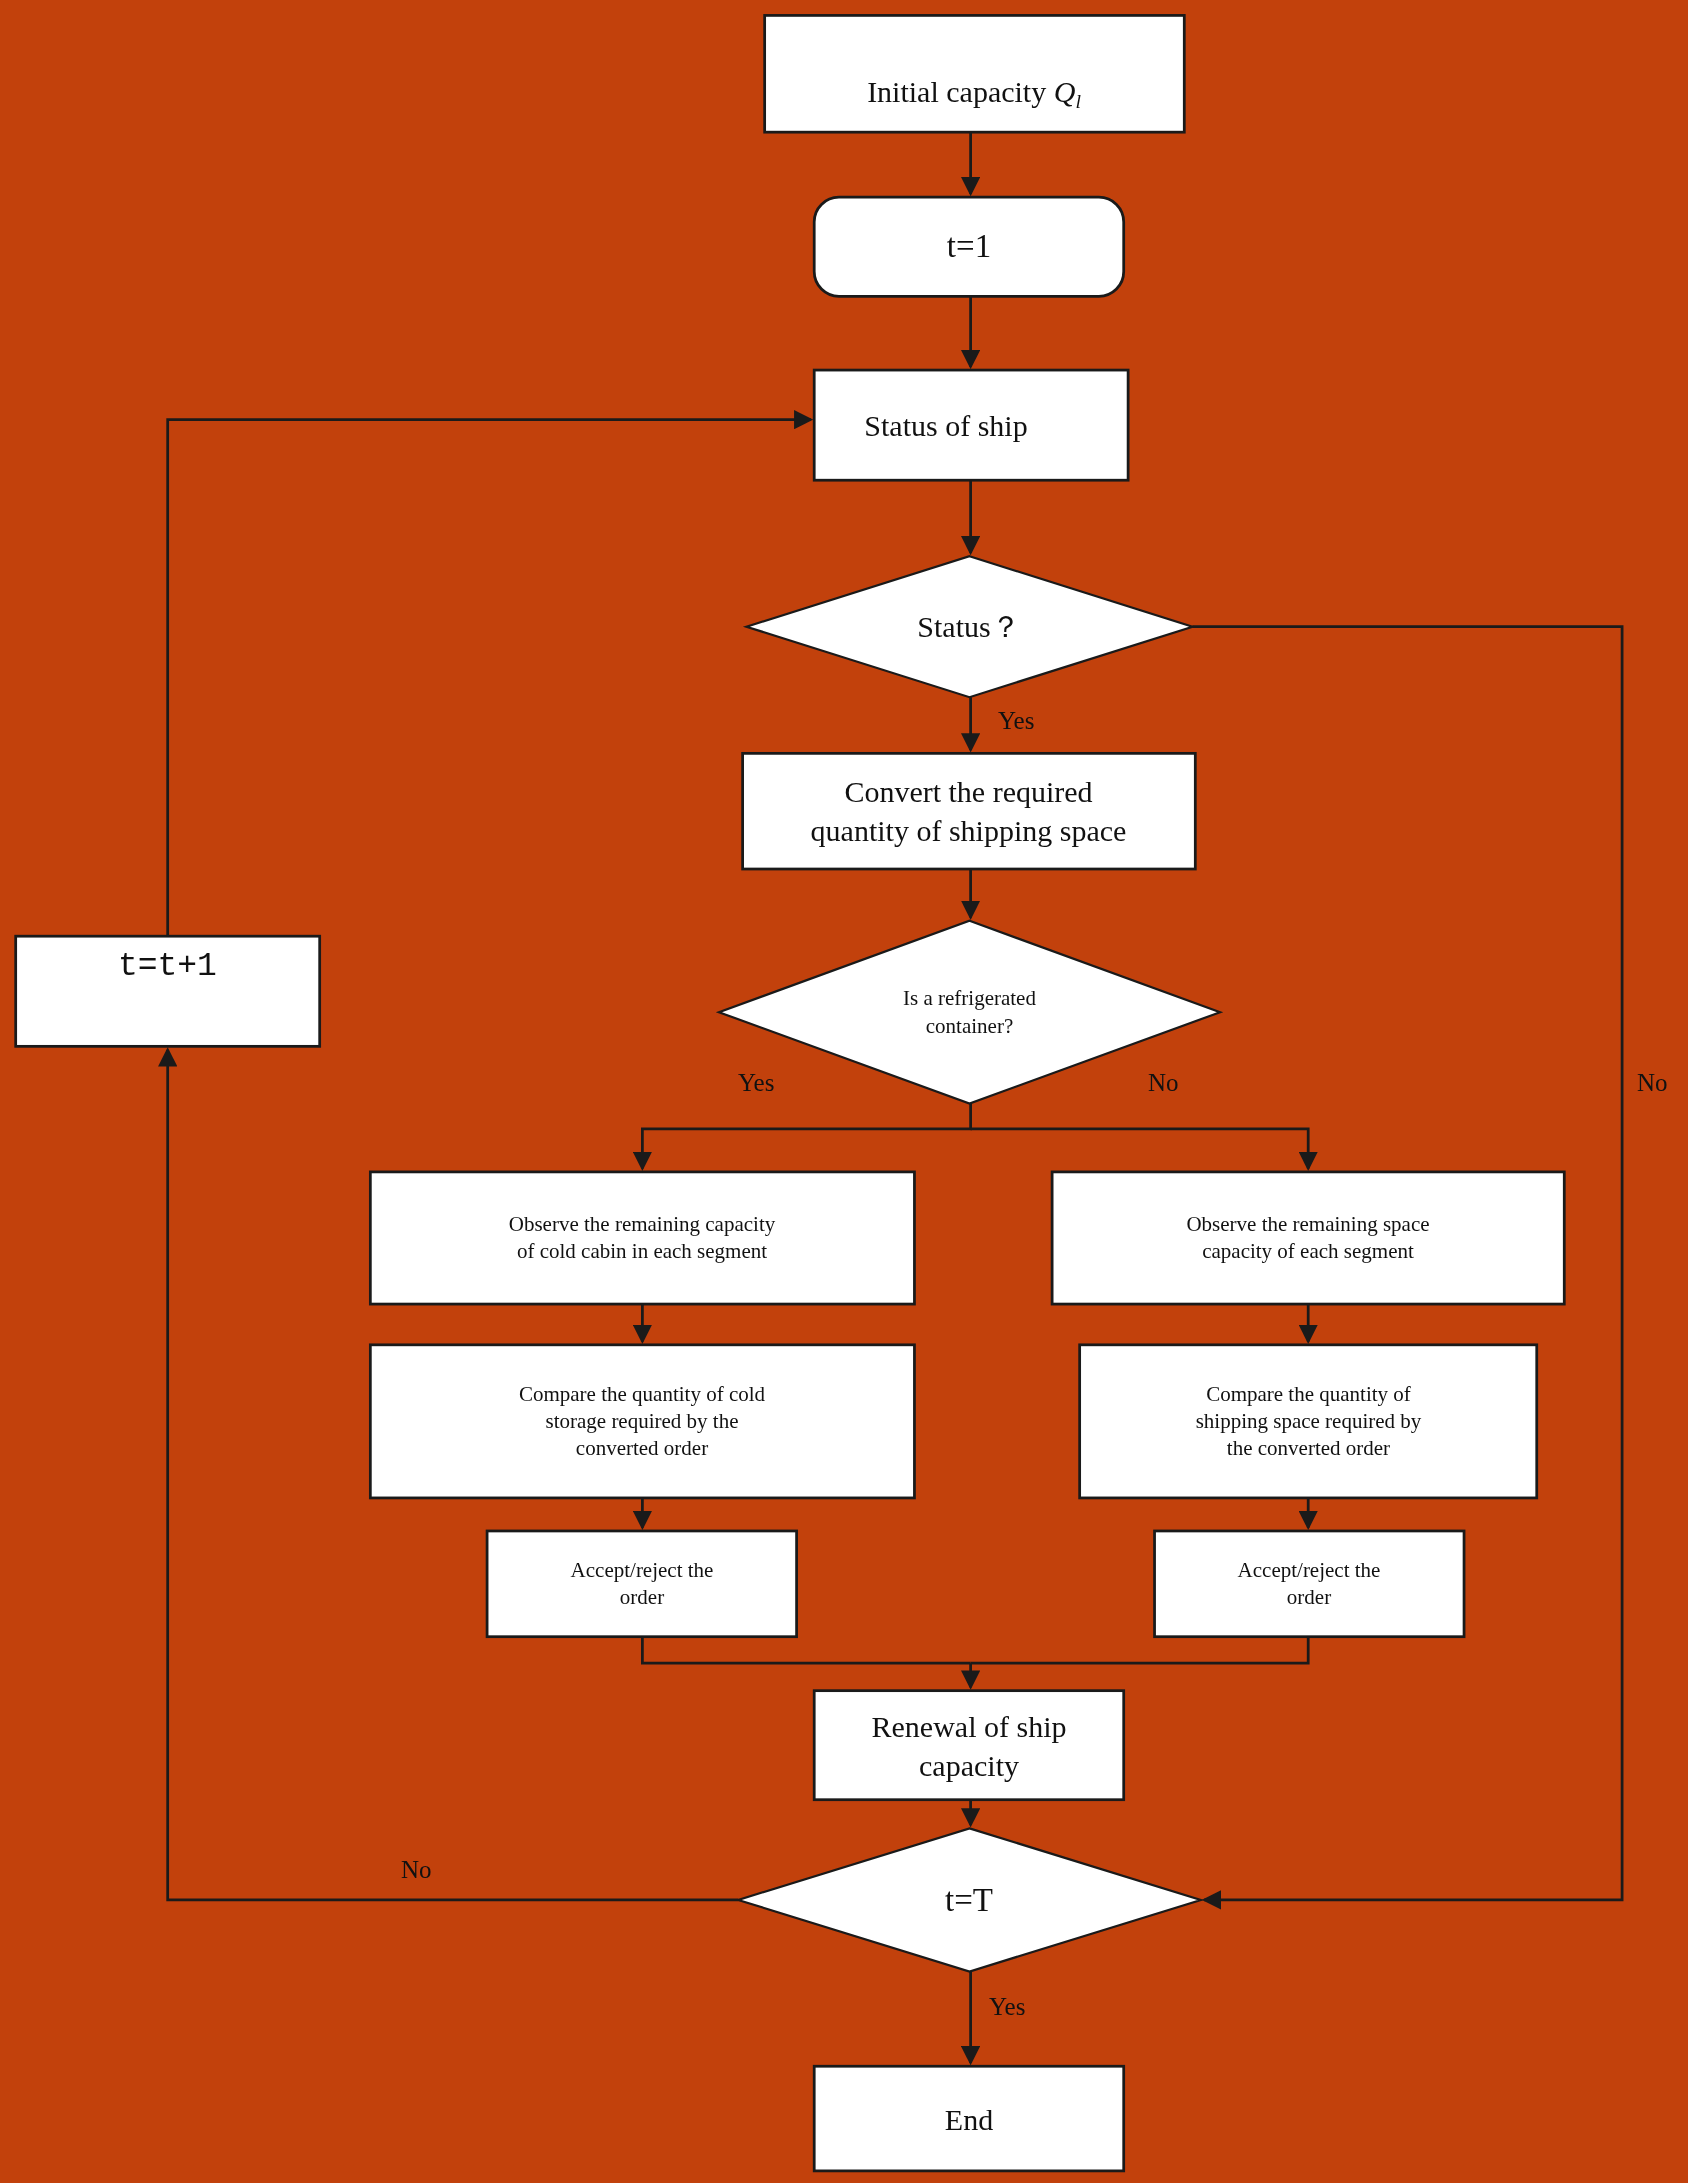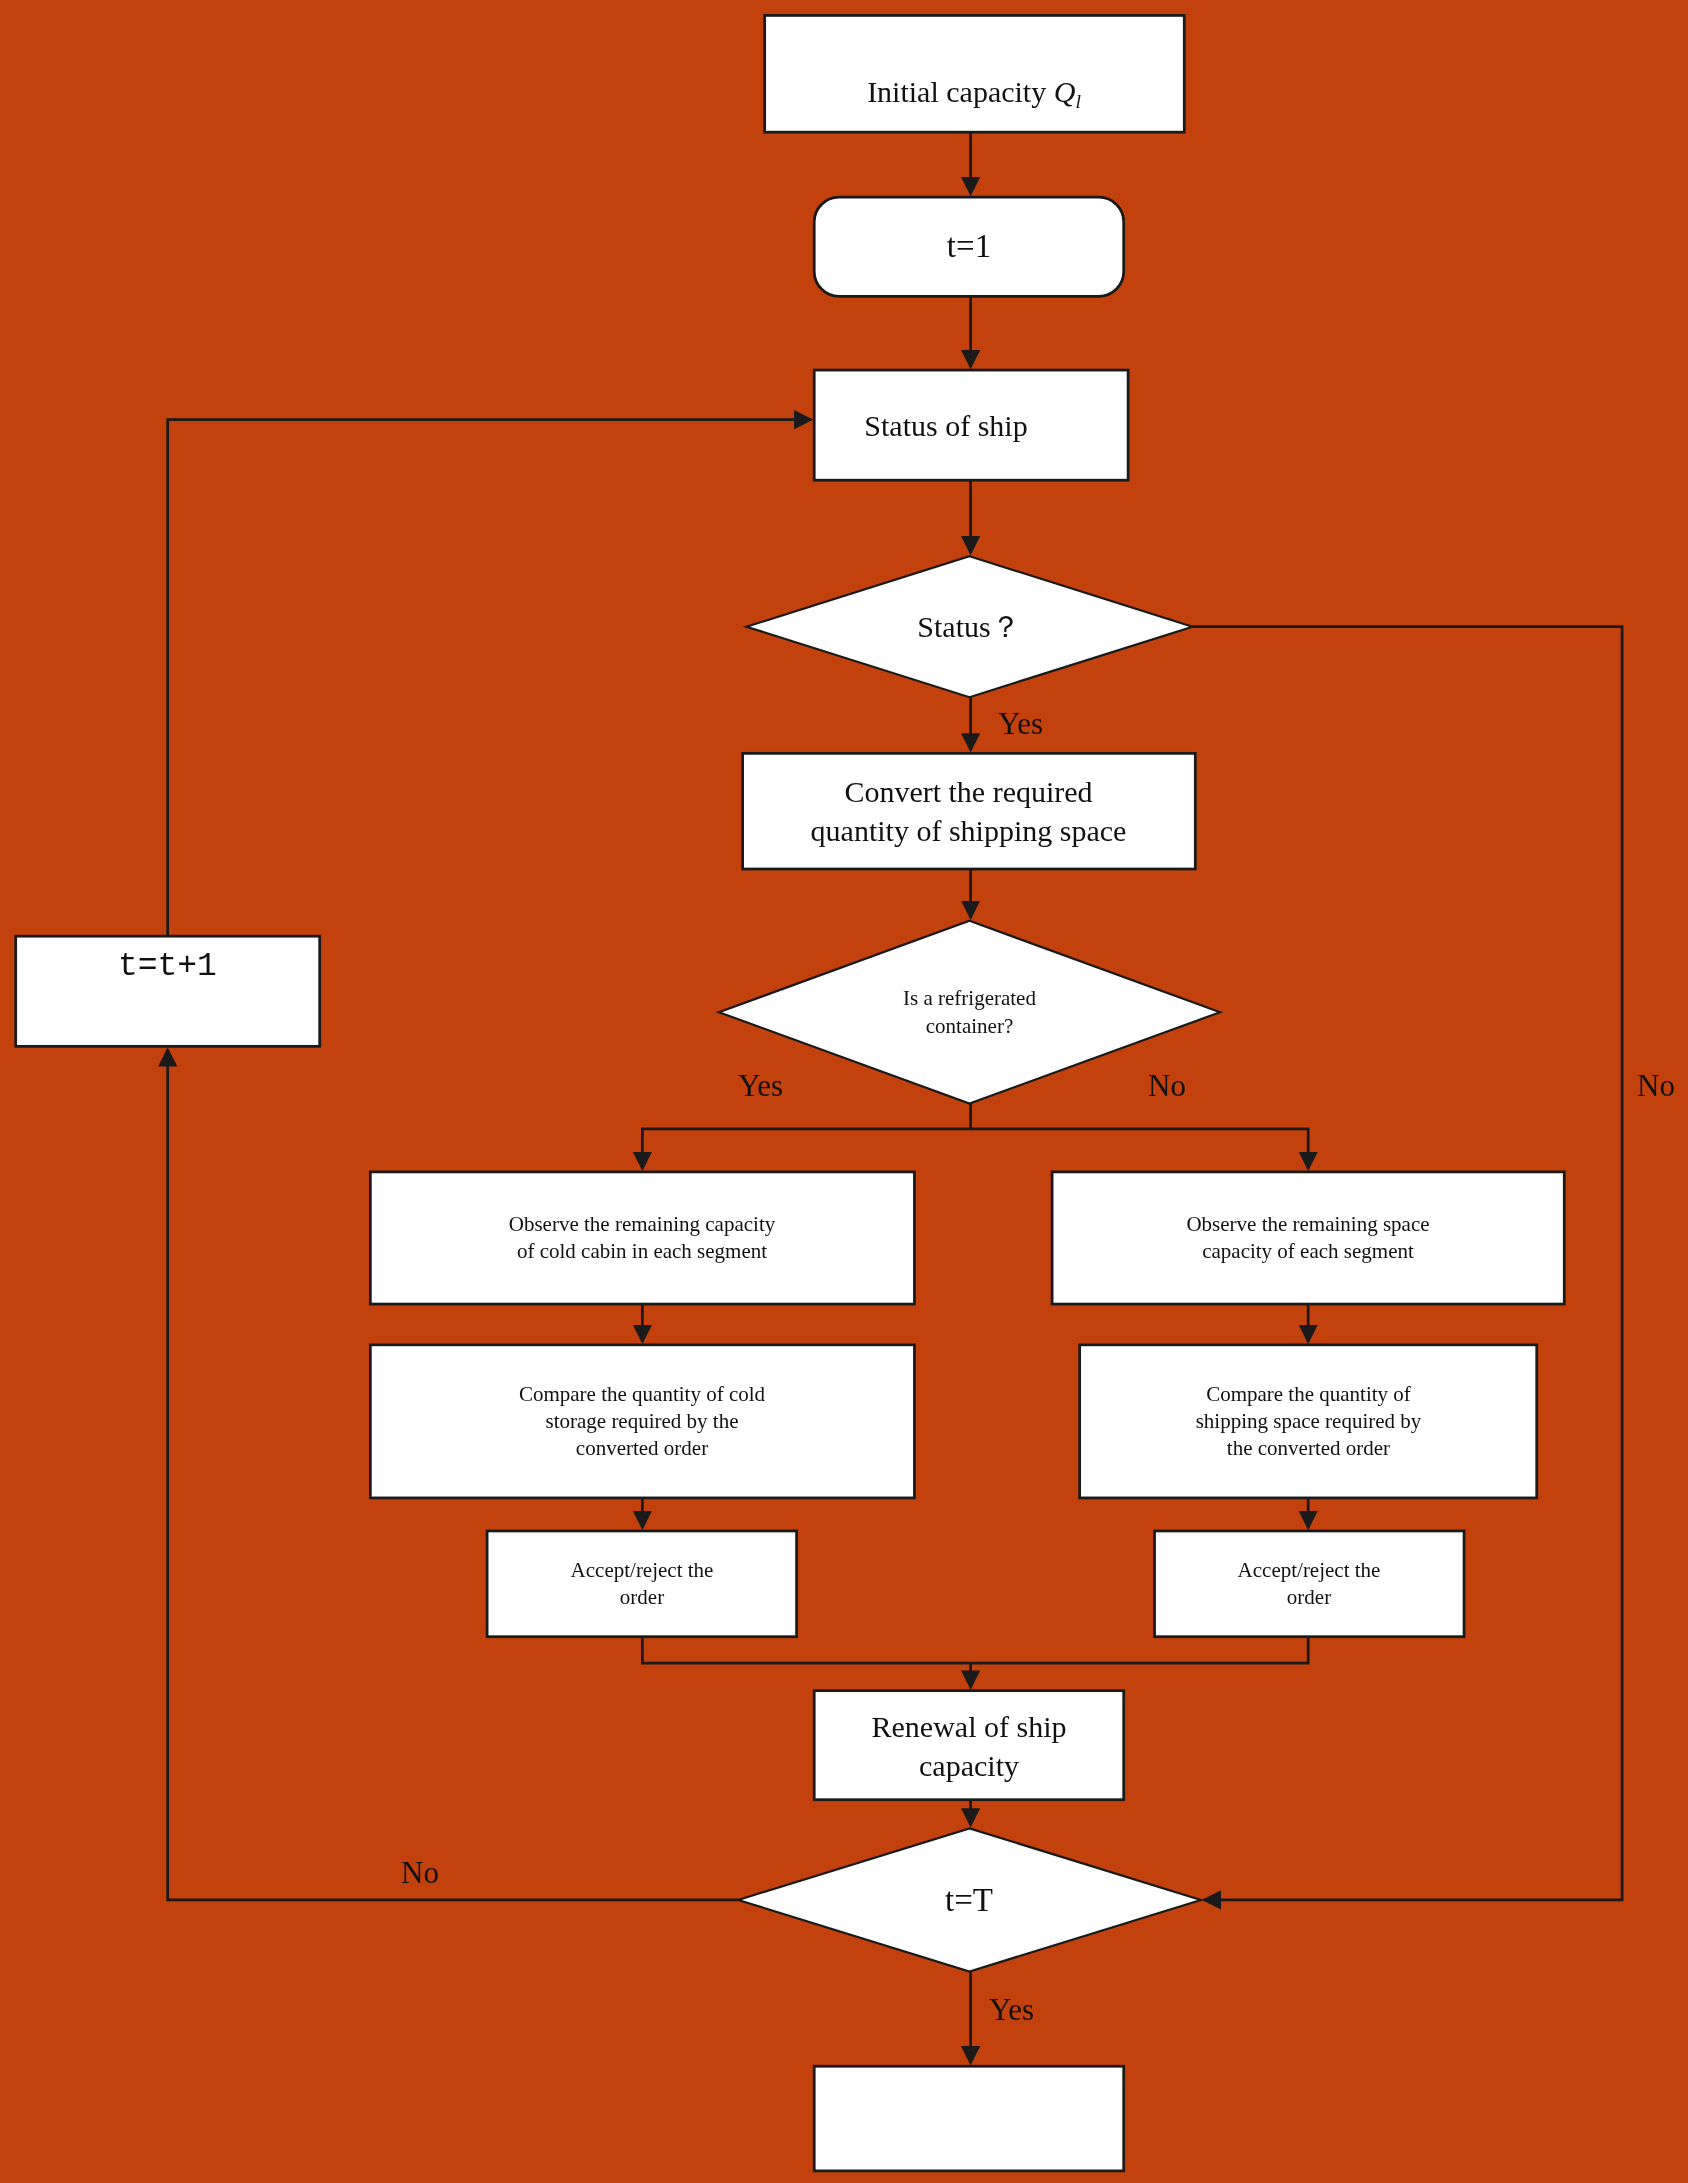--- a/index.html
+++ b/index.html
@@ -49,21 +49,21 @@
     color: #111111;
     font-family: "Liberation Serif", "DejaVu Serif", serif;
     line-height: 1.30;
     pointer-events: none;
     white-space: pre-line;
   }
   .edge-label {
     position: absolute;
     color: #111111;
     font-family: "Liberation Serif", "DejaVu Serif", serif;
-    font-size: 31px;
+    font-size: 25px;
     line-height: 1;
     white-space: nowrap;
   }
   .fs-big { font-size: 30px; }
   .fs-med { font-size: 21px; }
   .mono-eq { font-size: 33px; }
   .sub { font-size: 0.66em; vertical-align: -0.28em; font-style: italic; }
   .ital { font-style: italic; }
 </style>
 </head>
@@ -176,20 +176,21 @@
 the converted order</div>
 
   <div class="node-label fs-med" style="left:1154px; top:1531px; width:310px; height:106px;">Accept/reject  the
 order</div>
 
   <div class="node-label fs-big" style="left:814px; top:1691px; width:310px; height:109px;">Renewal of ship
 capacity</div>
 
   <div class="node-label mono-eq" style="left:859px; top:1875px; width:220px; height:50px;">t=T</div>
 
+  <div class="node-label fs-big" style="left:814px; top:2067px; width:310px; height:105px;">End</div>
 
   <div class="node-label mono-eq" style="left:15.4px; top:912px; width:304px; height:110px;font-family:Liberation Mono, monospace;">t=t+1</div>
 
   <div class="edge-label" style="left:998px; top:708px;">Yes</div>
 
   <div class="edge-label" style="left:1637px; top:1070px;">No</div>
 
   <div class="edge-label" style="left:738px; top:1070px;">Yes</div>
 
   <div class="edge-label" style="left:1148px; top:1070px;">No</div>

